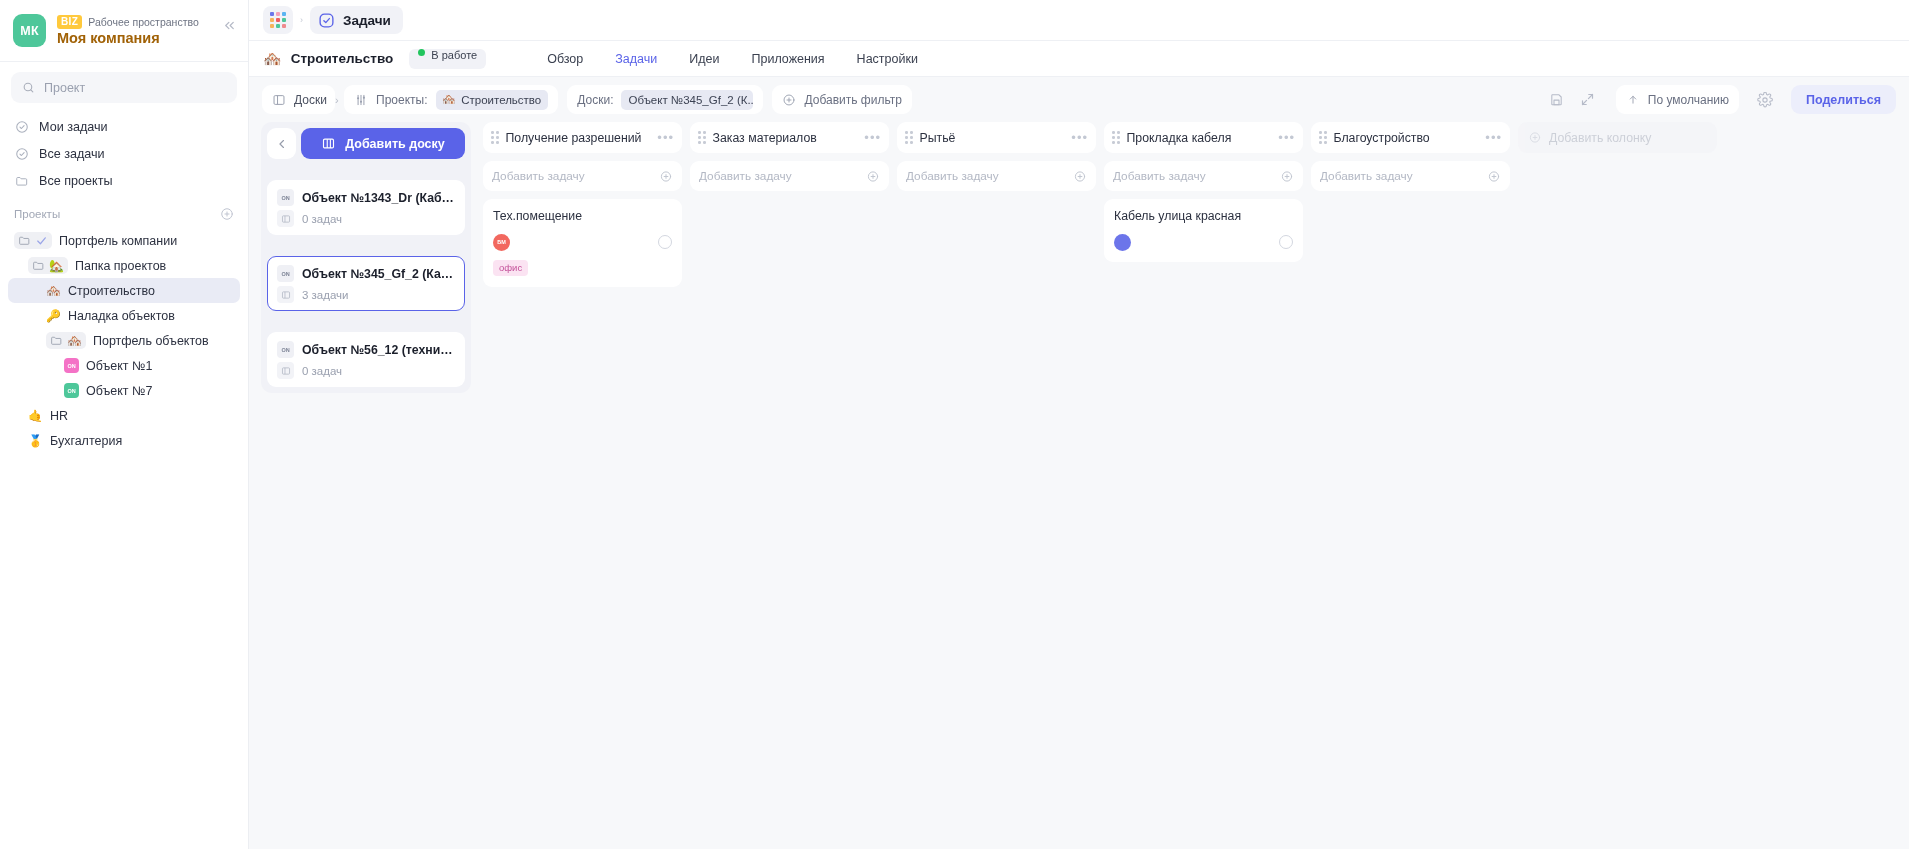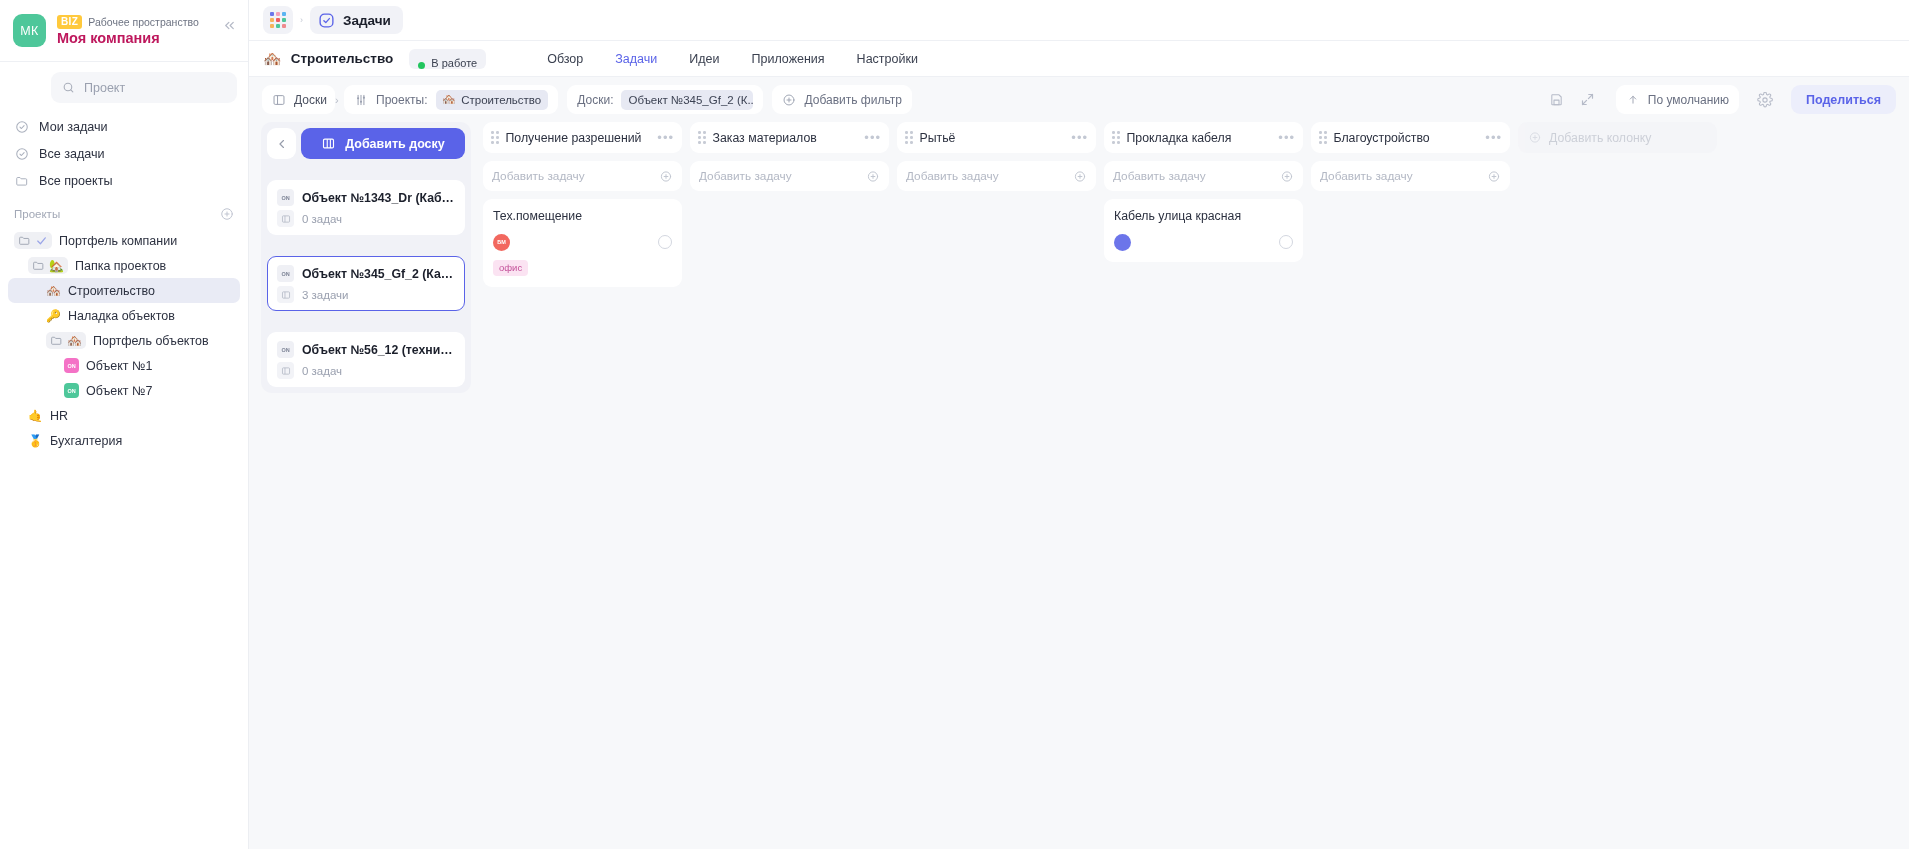--- a/index.html
+++ b/index.html
@@ -24,39 +24,39 @@
   .ws-header {
     height: 62px; flex: 0 0 62px;
     display: flex; align-items: center; gap: 11px;
     padding: 0 14px 0 13px;
     border-bottom: 1px solid #eef0f4;
     position: relative;
   }
   .ws-avatar {
     width: 33px; height: 33px; border-radius: 9px;
     background: #4ec79a; color: #fff;
-    font-size: 12.5px; font-weight: 400; letter-spacing: .3px;
+    font-size: 12.5px; font-weight: 700; letter-spacing: .3px;
     display: flex; align-items: center; justify-content: center;
     flex: 0 0 33px;
   }
   .ws-text { display: flex; flex-direction: column; gap: 1px; min-width: 0; }
   .ws-top { display: flex; align-items: center; gap: 6px; }
   .biz-badge {
     background: #ffc93c; color: #fff; font-size: 10px; font-weight: 700;
     padding: 1px 4px 1.5px; border-radius: 3px; letter-spacing: .4px;
   }
   .ws-sub { font-size: 10.5px; color: #6d7382; white-space: nowrap; }
-  .ws-name { font-size: 14.5px; font-weight: 700; color: #be185d; white-space: nowrap; }
+  .ws-name { font-size: 14.5px; font-weight: 700; color: #a16207; white-space: nowrap; }
   .collapse-btn {
     position: absolute; right: 8px; top: 14px;
     width: 22px; height: 22px; display: flex; align-items: center; justify-content: center;
     color: #b4b9c6; font-size: 14px; cursor: pointer; border-radius: 5px;
   }
 
-  .search-wrap { padding: 10px 11px 6px; margin-left: 40px; }
+  .search-wrap { padding: 10px 11px 6px; }
   .search-box {
     height: 31px; background: #f5f6f9; border-radius: 9px;
     display: flex; align-items: center; gap: 9px; padding: 0 11px;
   }
   .search-box .ph { font-size: 12.5px; color: #9aa0af; }
   .sico { width: 13px; height: 13px; display:block; }
 
   .nav-list { padding: 4px 8px 0; display: flex; flex-direction: column; }
   .nav-item {
     height: 27px; display: flex; align-items: center; gap: 10px;
@@ -112,21 +112,21 @@
   }
   .crumb-active span { font-size: 13.5px; font-weight: 700; color: #1b1f2b; }
 
   .projbar {
     height: 36px; flex: 0 0 36px; background: #fff;
     display: flex; align-items: center; gap: 0; padding: 0 14px 0 14px;
     border-bottom: 1px solid #eef0f4;
   }
   .projbar .pname { font-size: 13.5px; font-weight: 700; color: #1b1f2b; margin-left: 9px; }
   .status-pill {
-    display: flex; align-items: flex-end; gap: 6px; margin-left: 16px;
+    display: flex; align-items: flex-start; gap: 6px; margin-left: 16px;
     background: #f1f2f7; border-radius: 6px; height: 20px; padding: 0 9px;
     font-size: 11px; color: #3b4150; cursor: pointer;
   }
   .dot-green { width: 7px; height: 7px; border-radius: 50%; background: #22c55e; display: block; }
   .tabs { display: flex; align-items: center; gap: 0; margin-left: 45px; }
   .tab { font-size: 12.5px; color: #3b4150; padding: 0 16px; cursor: pointer; line-height: 36px; }
   .tab.active { color: #5a63e8; }
 
   .filterbar {
     height: 45px; flex: 0 0 45px; background: #f7f8fa;

